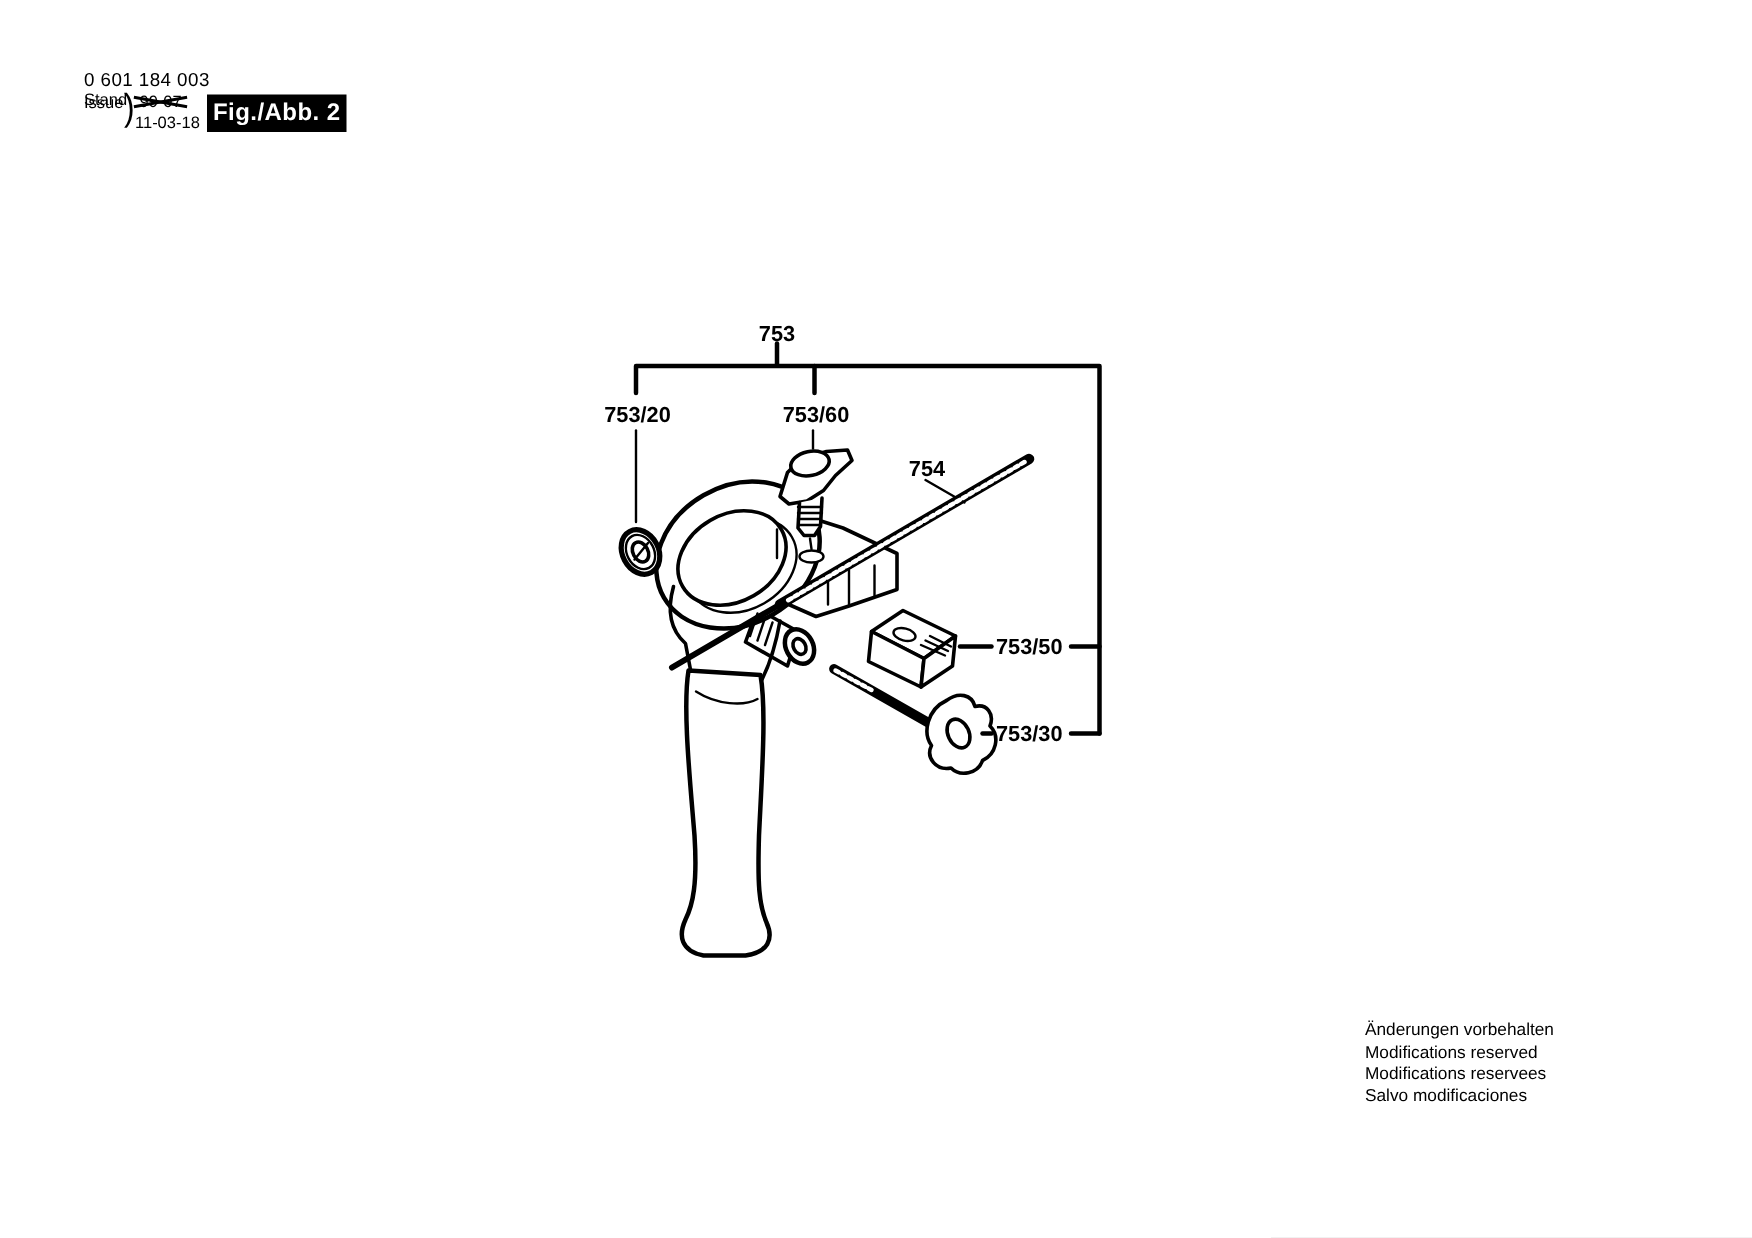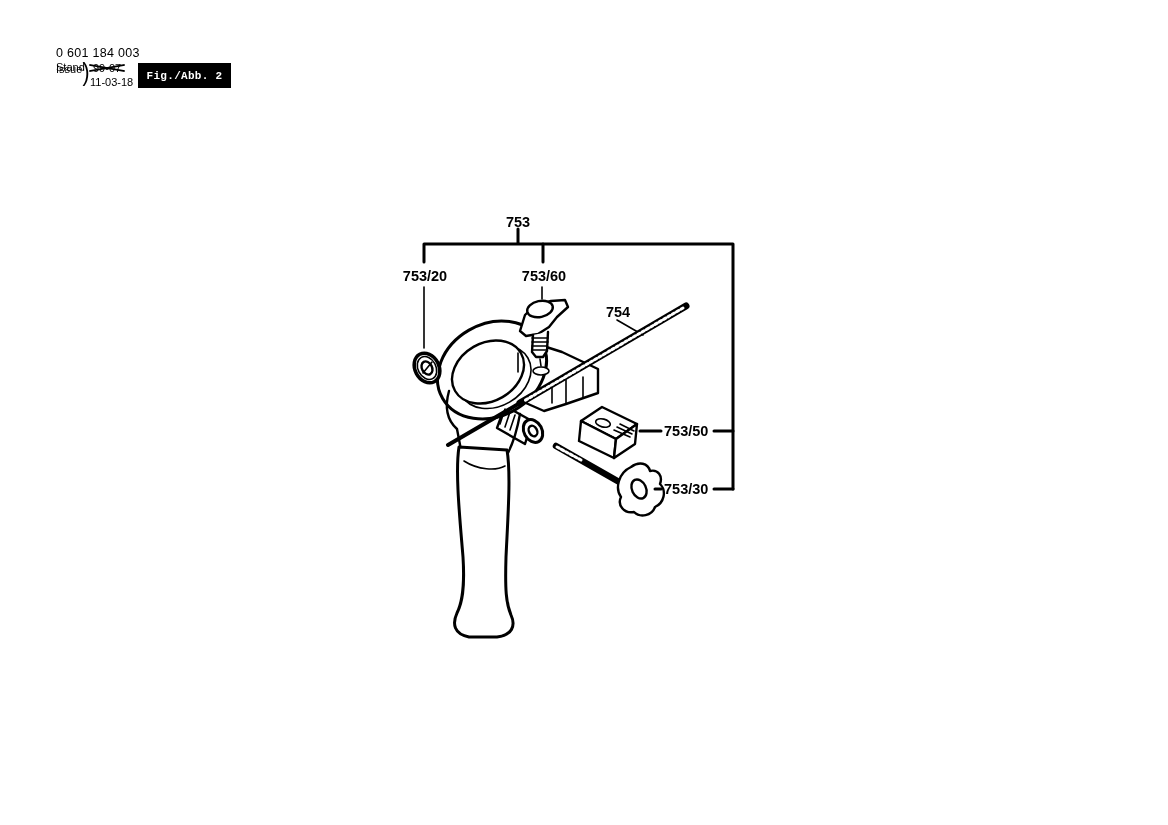--- a/index.html
+++ b/index.html
@@ -21,22 +21,22 @@
   .hdr-old{left:93px;top:62px;}
   .hdr-new{left:90px;top:76px;}
   .struck{position:relative;display:inline-block;}
   .struck::before,.struck::after{
     content:"";position:absolute;left:-4px;right:-4px;top:45%;height:2px;background:#000;
   }
   .struck::before{transform:rotate(10deg);}
   .struck::after{transform:rotate(-10deg);}
   .fig-box{
     position:absolute;left:138px;top:63px;width:93px;height:25px;
-    background:#000;color:#fff;font-weight:bold;font-size:11px;
-    display:flex;align-items:center;justify-content:center;letter-spacing:0.3px;font-family:Liberation Mono, monospace;
+    background:#000;color:#fff;font-weight:bold;font-size:16px;
+    display:flex;align-items:center;justify-content:center;letter-spacing:0.3px;
   }
   
   .diagram-svg{position:absolute;left:395px;top:200px;width:350px;height:455px;}
   .diagram-svg .thick{stroke-width:3;}
   .diagram-svg .mid{stroke-width:2.4;}
   .diagram-svg .thin{stroke-width:1.6;}
   .diagram-svg text{
     font-family:"Liberation Sans", sans-serif;
     font-weight:bold;font-size:14.5px;fill:#000;stroke:none;
   }
@@ -139,14 +139,20 @@
     </g>
 
     <text x="518" y="227" text-anchor="middle">753</text>
     <text x="425" y="281" text-anchor="middle">753/20</text>
     <text x="544" y="281" text-anchor="middle">753/60</text>
     <text x="618" y="317" text-anchor="middle">754</text>
     <text x="664" y="436">753/50</text>
     <text x="664" y="494">753/30</text>
   </svg>
 
+  <div class="notices">
+    <div>Änderungen vorbehalten</div>
+    <div>Modifications reserved</div>
+    <div>Modifications reservees</div>
+    <div>Salvo modificaciones</div>
+  </div>
 
 </div>
 
 </body></html>

